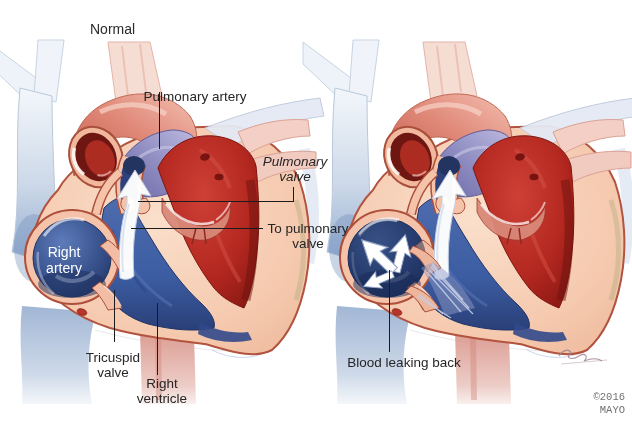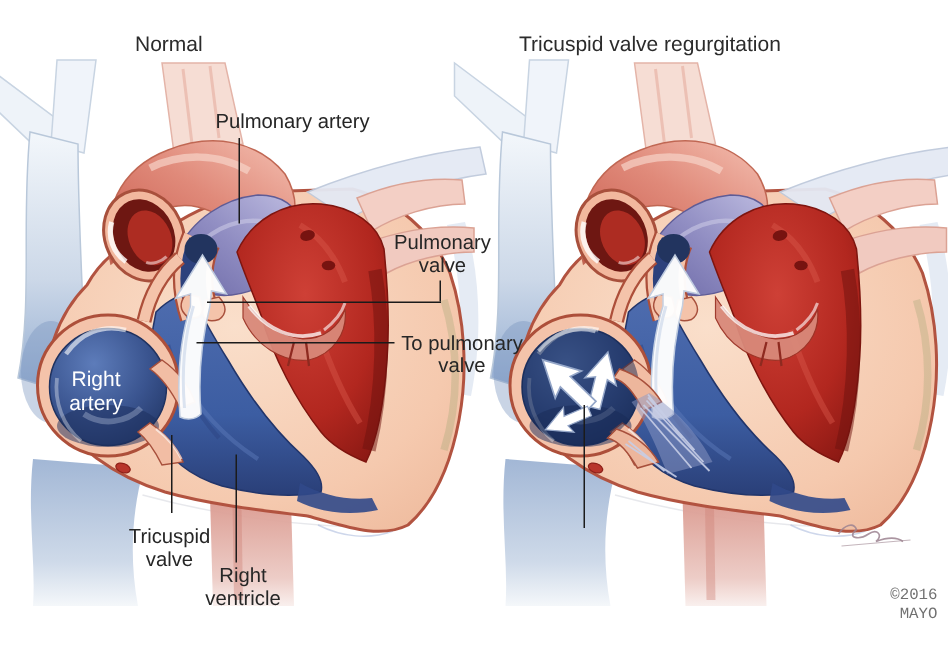--- a/index.html
+++ b/index.html
@@ -203,48 +203,46 @@
   <div class="leader" style="left:293px;top:187px;width:1px;height:14px;"></div>
   <div class="leader" style="left:138px;top:201px;width:156px;height:1px;"></div>
   <div class="leader" style="left:131px;top:228px;width:132px;height:1px;"></div>
   <div class="leader" style="left:114px;top:290px;width:1px;height:52px;"></div>
   <div class="leader" style="left:157px;top:303px;width:1px;height:72px;"></div>
   <div class="leader" style="left:389px;top:270px;width:1px;height:82px;"></div>
 
   <div class="lbl title" style="left:90px;top:22px;">
     <span>Normal</span>
   </div>
-  <div class="lbl title" style="left:346px;top:22px;">
-    <span>Tricuspid valve regurgitation</span>
-  </div>
-
-  <div class="lbl" style="left:172px;top:74px;padding-left:46px;">
+
+  <div class="lbl" style="left:172px;top:90px;padding-left:46px;">
     <span>Pulmonary artery</span>
   </div>
-  <div class="lbl" style="left:295px;top:155px;">
+  <div class="lbl" style="left:295px;top:155px;font-style:italic;">
     <span>Pulmonary</span>
     <span>valve</span>
   </div>
   <div class="lbl" style="left:308px;top:222px;">
     <span>To pulmonary</span>
     <span>valve</span>
   </div>
   <div class="lbl white-lbl" style="left:64px;top:245px;">
     <span>Right</span>
     <span>artery</span>
   </div>
   <div class="lbl" style="left:113px;top:351px;">
     <span>Tricuspid</span>
     <span>valve</span>
   </div>
   <div class="lbl" style="left:162px;top:377px;">
     <span>Right</span>
     <span>ventricle</span>
   </div>
   <div class="lbl" style="left:404px;top:356px;">
+    <span>Blood leaking back</span>
   </div>
 
   <div class="mayo-credit">
     <span>©2016</span>
     <span>MAYO</span>
   </div>
 
 </div>
 
 </body></html>

